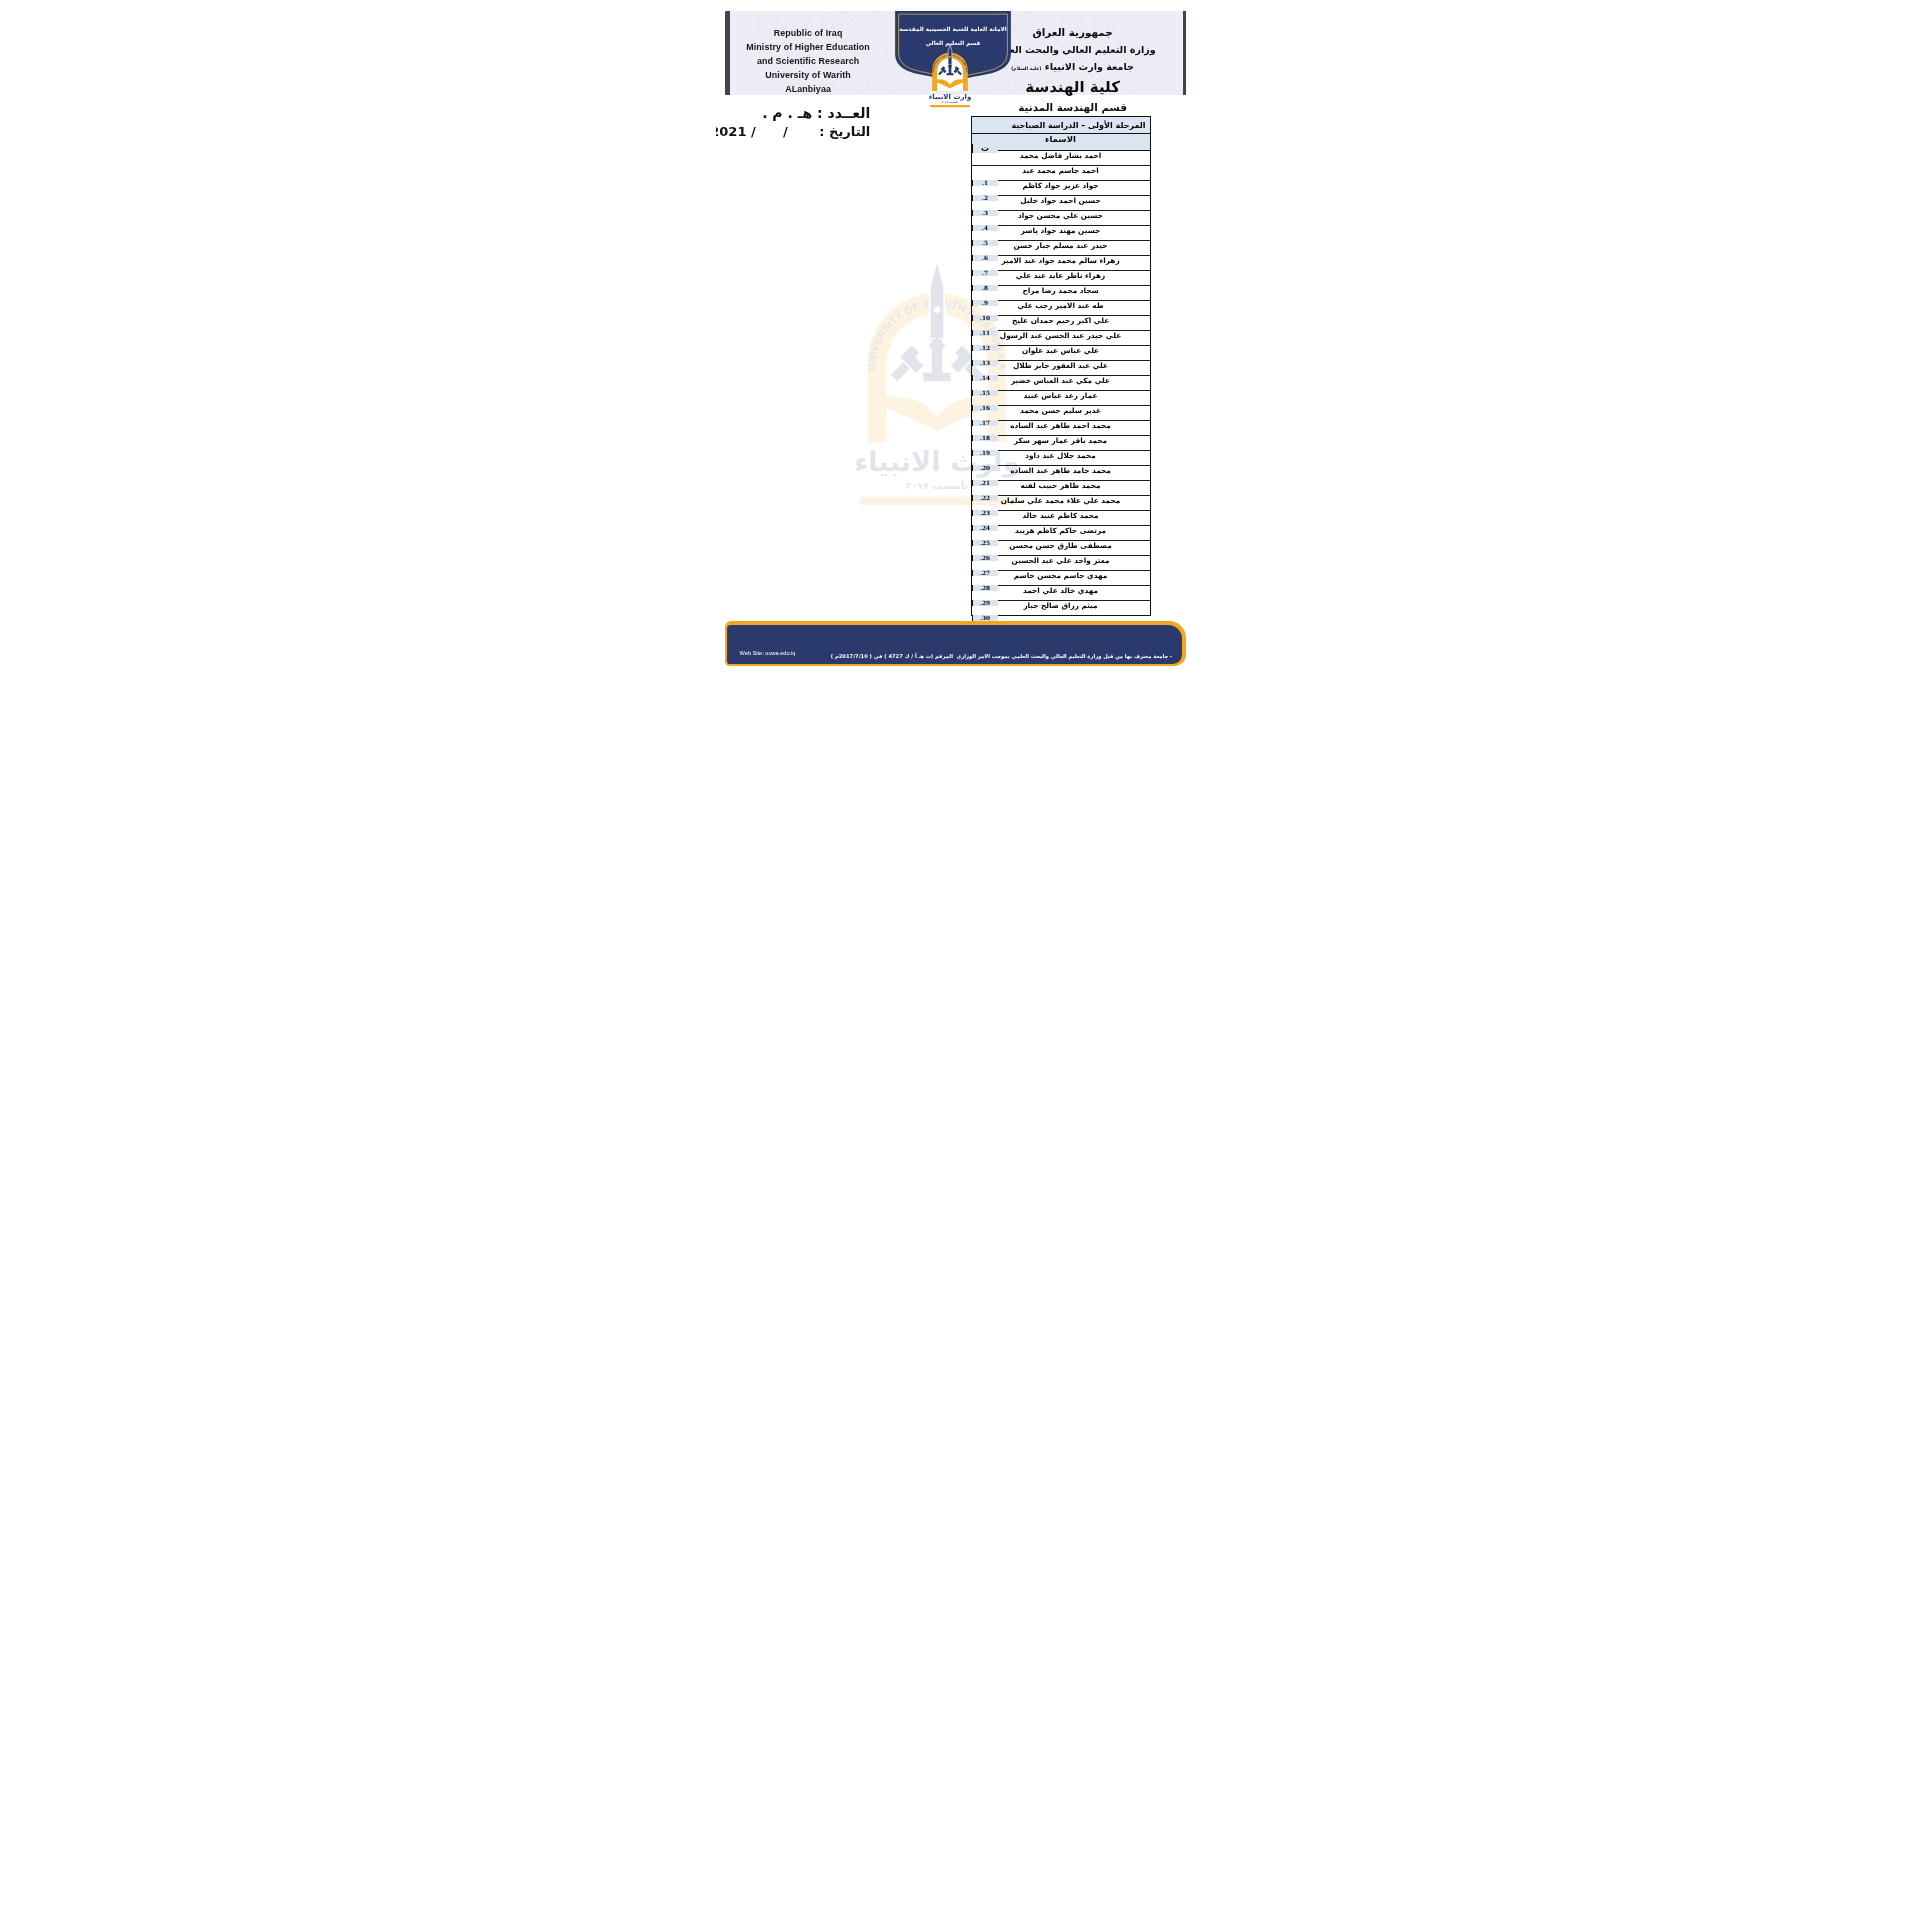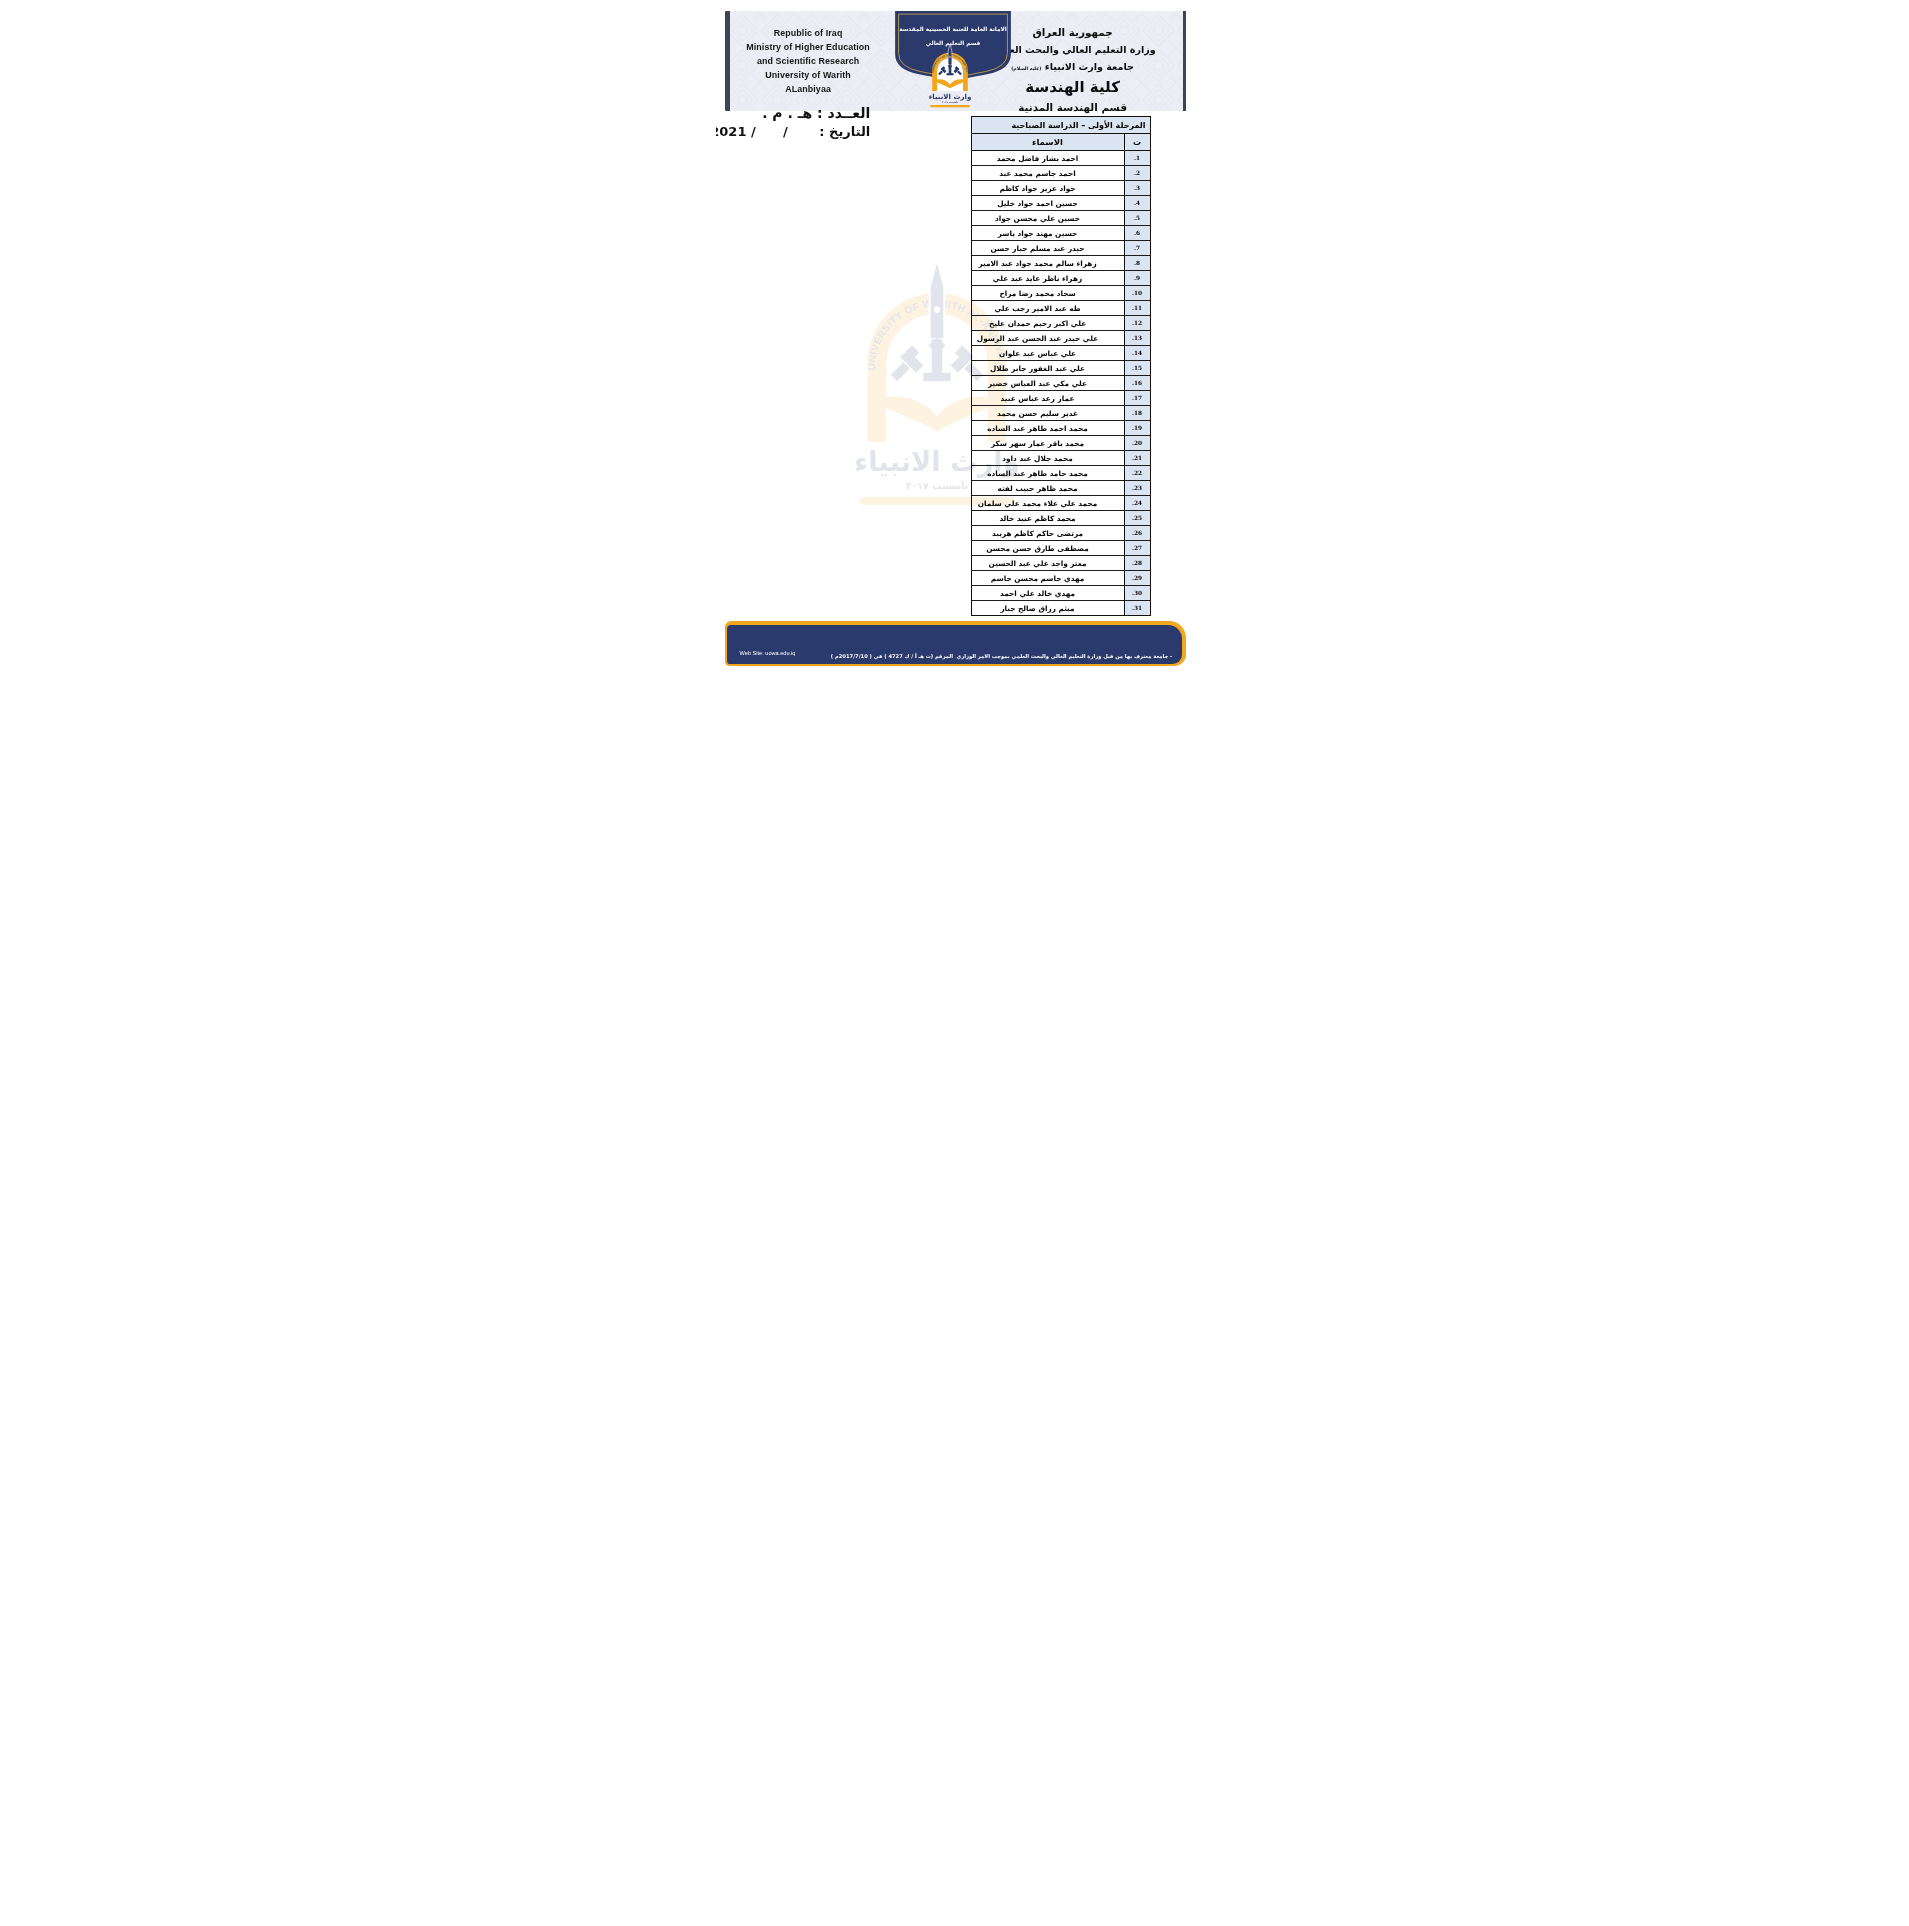--- a/index.html
+++ b/index.html
@@ -1,19 +1,19 @@
 <!DOCTYPE html>
 <html lang="ar" style="font-size:6.2px"><head>
 <meta charset="utf-8">
 <style>
   html,body{margin:0;padding:0;background:#ffffff;}
   .page{position:relative;width:478px;height:676px;margin:0 auto;background:#ffffff;overflow:hidden;
         font-family:"DejaVu Sans",sans-serif;}
   
-  .band{position:absolute;left:9.6px;top:10.8px;width:461px;height:100px;background:#ecedf5;}
+  .band{position:absolute;left:9.6px;top:10.8px;width:461px;height:84px;background:#ecedf5;}
   .band-pattern{position:absolute;inset:0;width:100%;height:100%;opacity:.55;}
   .strip{position:absolute;top:0;height:100%;background:#3d4454;}
   .strip.left{left:0;width:5px;border-radius:1.2px 0 0 1.2px;}
   .strip.right{right:0;width:3.1px;}
   .hdr-left{position:absolute;left:18.5px;top:15.4px;width:129px;}
   .en-line{font-family:"Liberation Sans",sans-serif;font-weight:700;font-size:8.9px;line-height:14px;
            color:#161616;text-align:center;letter-spacing:0.1px;}
   .ar-meta{direction:rtl;text-align:right;font-weight:700;color:#111;white-space:pre;padding-right:2.3px;}
   .num-line{margin-top:9px;font-size:14px;}
   .date-line{margin-top:3.1px;font-size:13px;}
@@ -27,21 +27,21 @@
   .seal{font-size:4.6px;font-weight:700;}
   
   .dome{position:absolute;left:179px;top:10.8px;width:116px;height:71px;z-index:3;}
   .logo-emblem{position:absolute;left:207px;top:38px;width:54px;z-index:4;}
   .watermark{position:absolute;left:116px;top:236px;width:210px;opacity:.13;z-index:1;}
   
   .stu-table{position:absolute;left:255px;top:116px;width:178px;z-index:2;border:0.8px solid #111;}
   .t-title{height:16px;background:#dbe5f1;border-bottom:0.8px solid #111;direction:rtl;
            display:flex;align-items:center;justify-content:center;
            font-size:8px;font-weight:700;color:#000;padding-left:36px;}
-  .t-row{display:flex;flex-direction:row;}
+  .t-row{display:flex;flex-direction:column;}
   .t-head{height:16px;border-bottom:0.8px solid #111;background:#dbe5f1;}
   .c-name{flex:1;display:flex;align-items:center;justify-content:center;direction:rtl;
           font-weight:700;color:#050505;background:transparent;}
   .c-idx{width:25px;border-left:0.8px solid #111;background:#dbe5f1;display:flex;align-items:center;
          justify-content:center;direction:rtl;font-weight:700;color:#050505;}
   .t-head .c-name{font-size:8.5px;}
   .t-head .c-idx{font-size:8px;}
   .t-body .t-row{height:14px;border-bottom:0.5px solid #1c1c1c;gap:20px;}
   .t-body .t-row:last-child{border-bottom:none;}
   .t-body .c-name{font-size:7.3px;}

